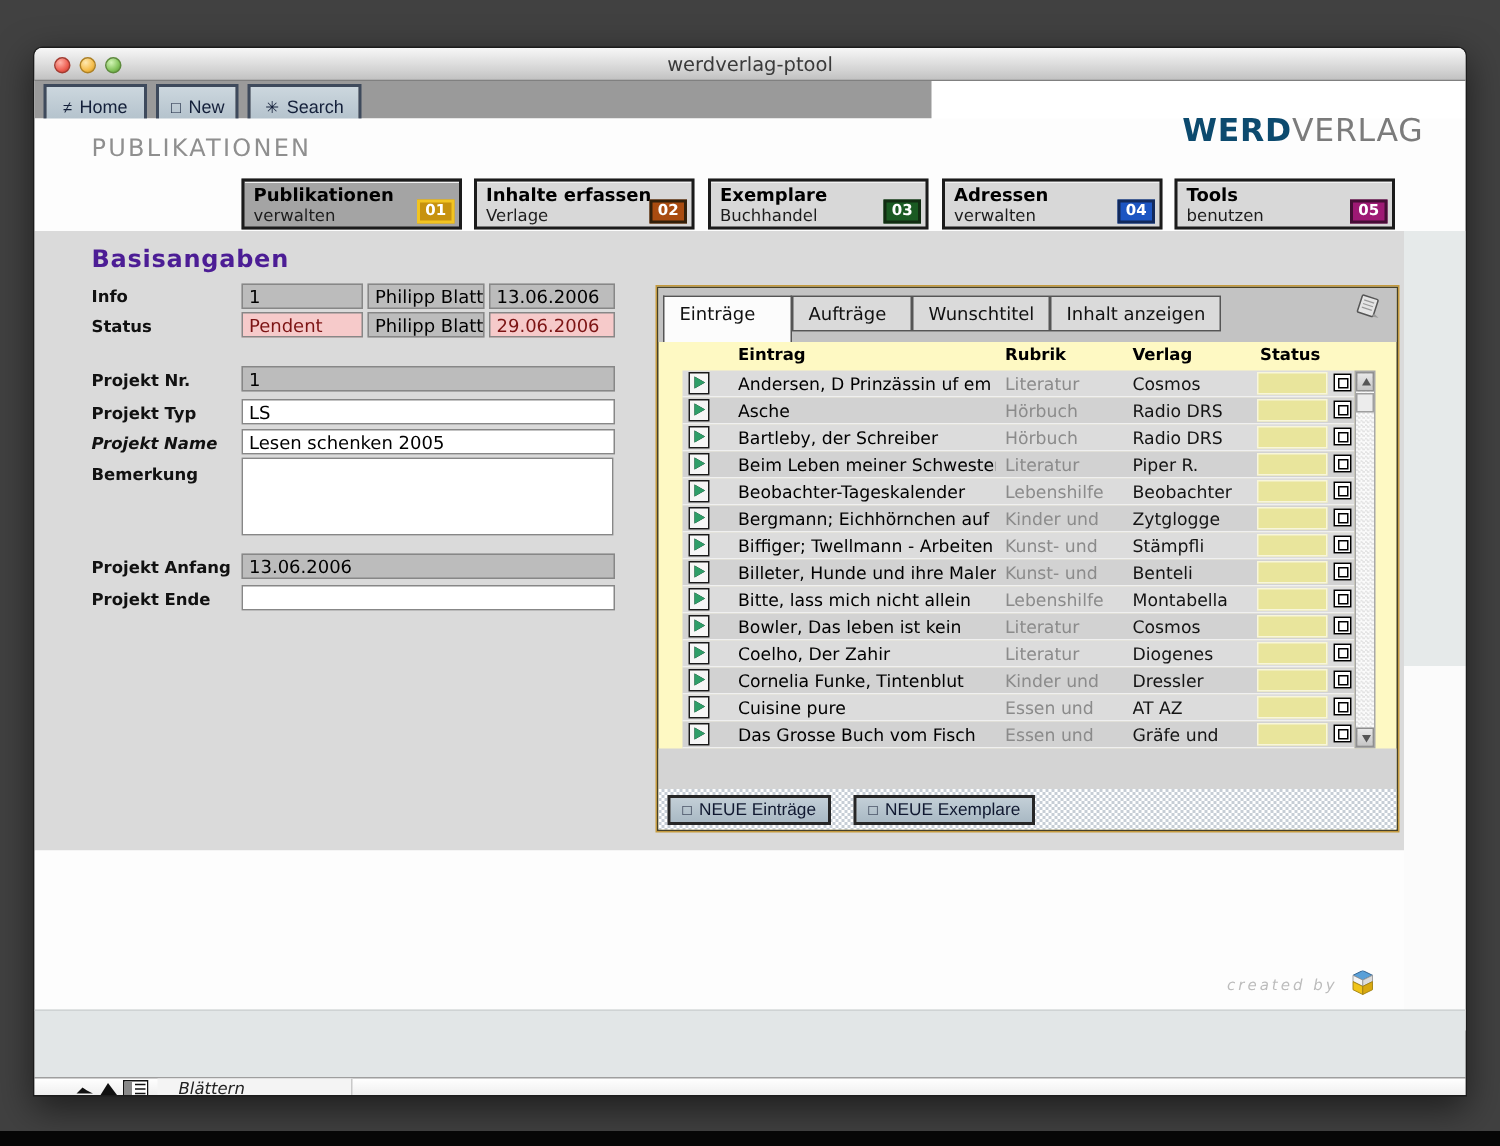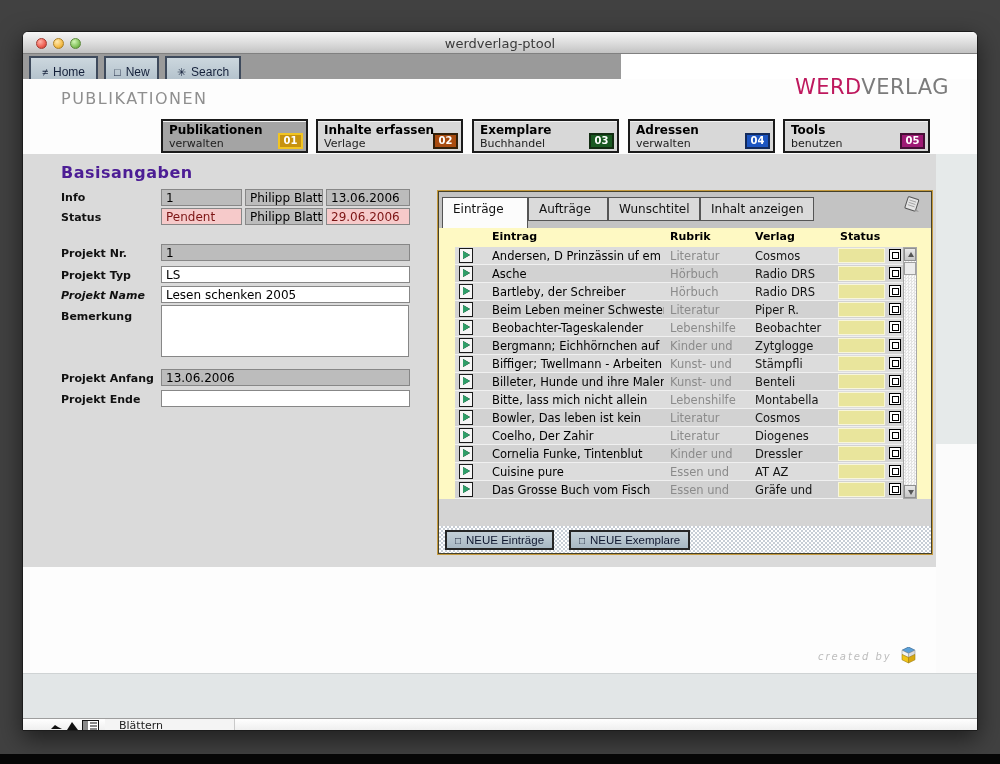--- a/index.html
+++ b/index.html
@@ -31,21 +31,21 @@
             padding:0 8px; white-space:nowrap; cursor:default; }
   .tb-btn .ic { margin-right:5px; font-size:11px; }
   #tb-home { left:6px; width:69px; }
   #tb-new { left:81px; width:55px; }
   #tb-search { left:142px; width:76px; }
 
   
   .header-band { position:absolute; left:0; top:47px; width:100%; height:75px; background:#fdfdfd; }
   .page-title { position:absolute; left:38px; top:57px; font-size:16px; letter-spacing:1.5px; color:#8f8f8f; }
   .logo { position:absolute; right:28px; top:43px; font-size:21px; letter-spacing:.5px; }
-  .logo b { color:#be185d; font-weight:normal; }
+  .logo b { color:#0c4a6e; font-weight:bold; }
   .logo span { color:#7b7b7b; font-weight:normal; }
 
   
   .module { position:absolute; top:87px; width:147px; height:34px; background:#d8d8d8;
             border:2px solid #1b1b1b; box-shadow:inset 0 1px 0 #f2f2f2; cursor:default; }
   .module.active { background:#a4a4a4; }
   .m-title { position:absolute; left:6px; top:2px; font-size:12px; font-weight:bold; color:#000; white-space:nowrap; }
   .m-sub { position:absolute; left:6px; top:16px; font-size:11px; color:#1c1c1c; white-space:nowrap; }
   .m-badge { position:absolute; right:3px; bottom:2px; width:25px; height:16px; border:2px solid #222;
              color:#fff; font-size:10px; font-weight:bold; text-align:center; line-height:12px; }
@@ -124,21 +124,21 @@
   .cube { display:inline-block; vertical-align:-4px; margin-left:4px; }
 
   
   .statusbar { position:absolute; left:0; top:686px; width:100%; height:14px;
                background:linear-gradient(#ffffff,#ececec); border-top:1px solid #9e9e9e; font-size:11px; color:#222; }
   .zoom-box { position:absolute; left:0; top:0; width:24px; height:13px; border-right:1px solid #aaa;
               text-align:right; line-height:13px; cursor:default;margin-top:21px; }
   .zoom-out-icon, .zoom-in-icon, .layout-icon { position:absolute; top:1px; cursor:default; }
   .zoom-out-icon { left:27px; } .zoom-in-icon { left:43px; } .layout-icon { left:59px; }
   .mode-pill { position:absolute; left:82px; top:0; width:130px; height:13px; background:#f4f4f4;
-               border-right:1px solid #c9c9c9; line-height:13px; padding-left:14px; cursor:default; }
+               border-right:1px solid #c9c9c9; line-height:13px; padding-left:14px; cursor:default;font-style:italic; }
 </style>
 </head>
 <body>
 
 <div class="desktop">
   <div class="window">
 
     <div class="titlebar">
       <span class="tl red"></span>
       <span class="tl yellow"></span>

